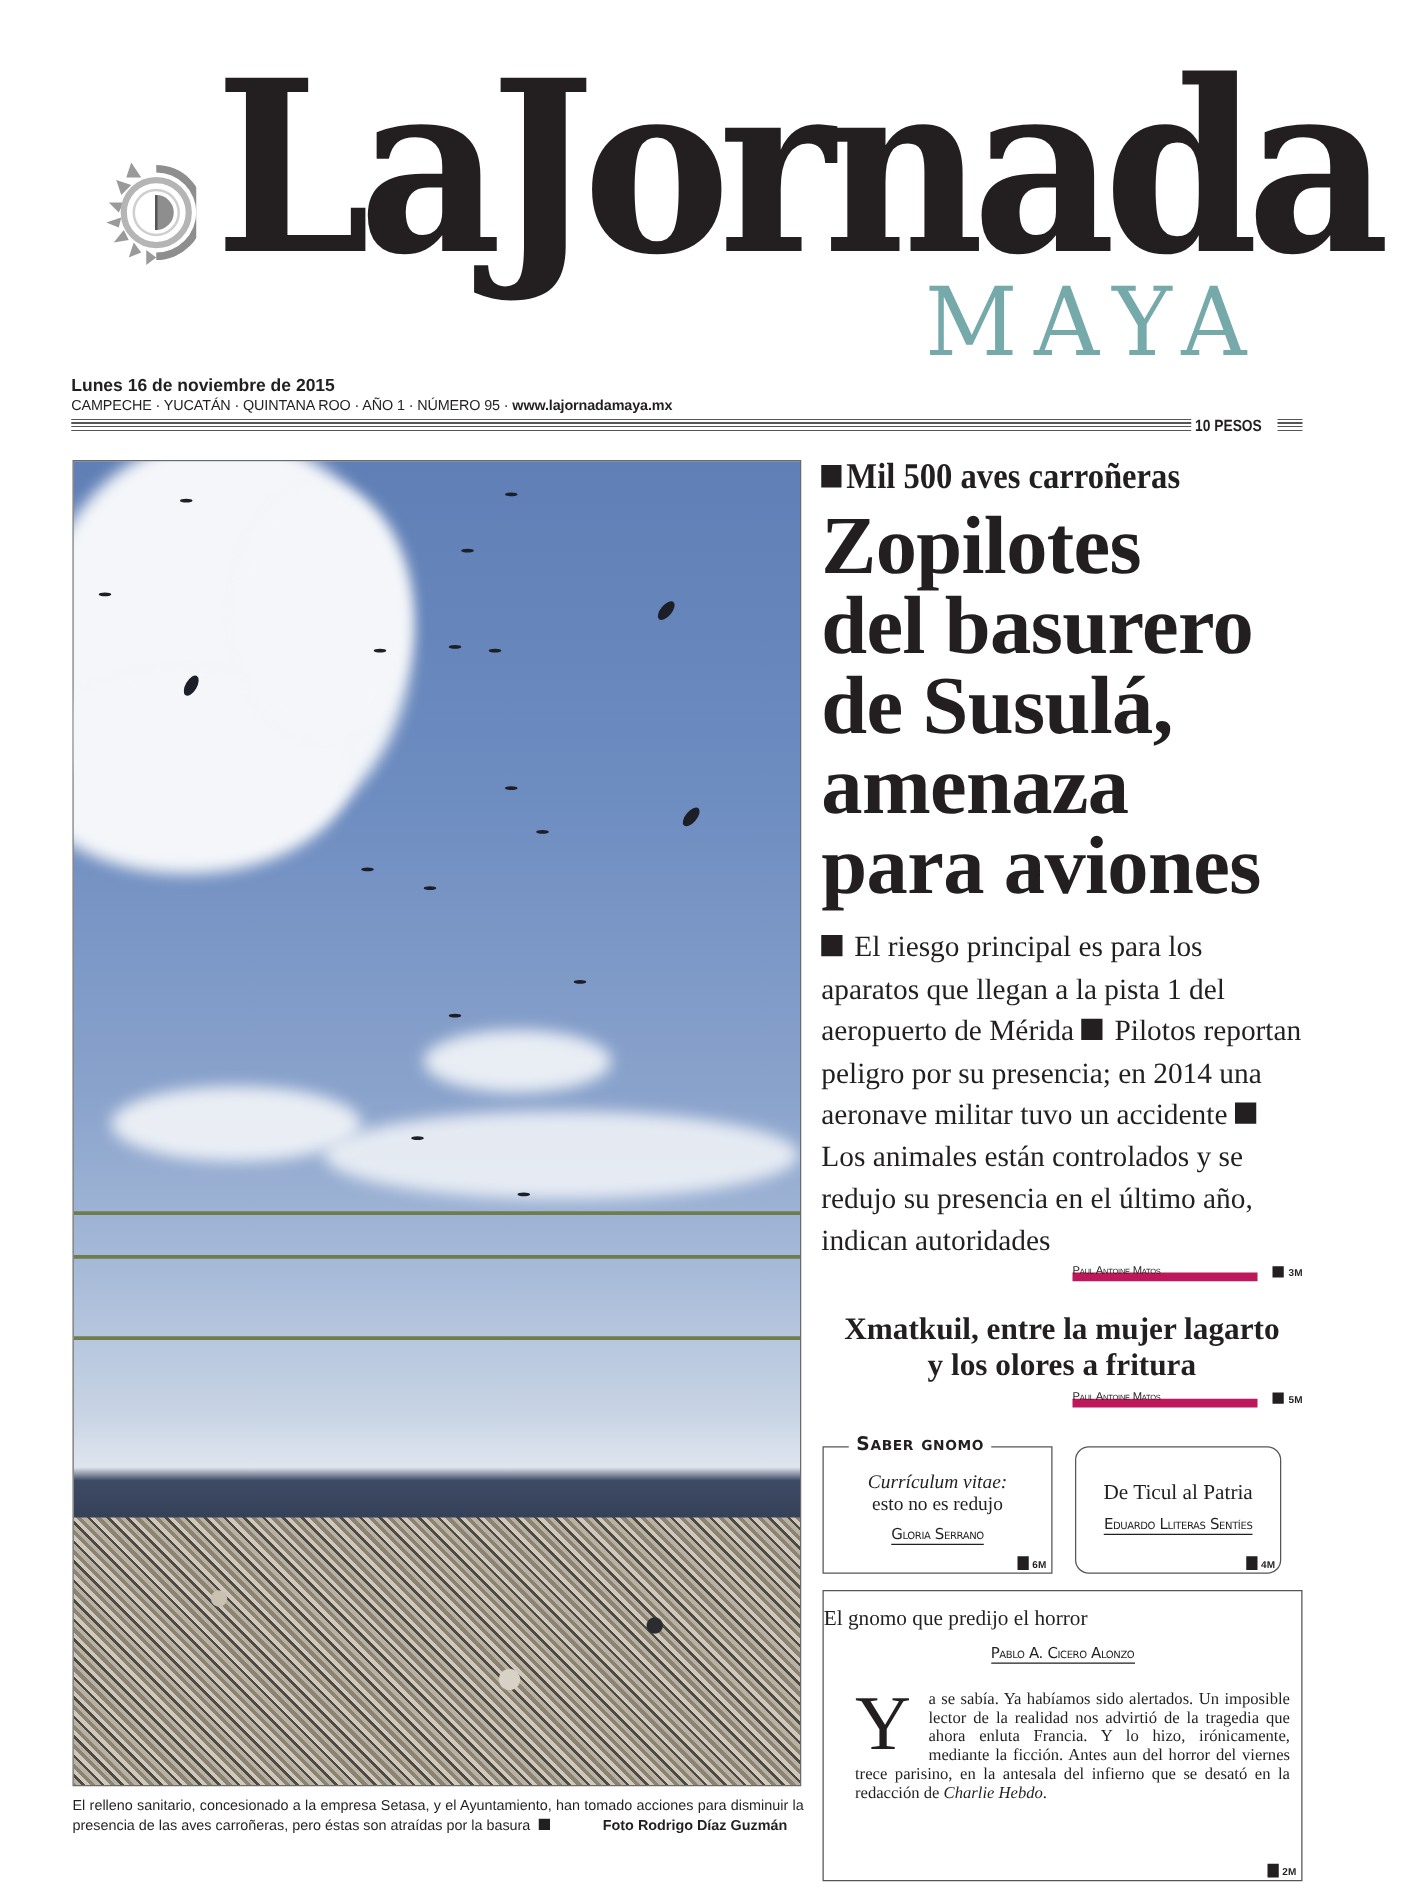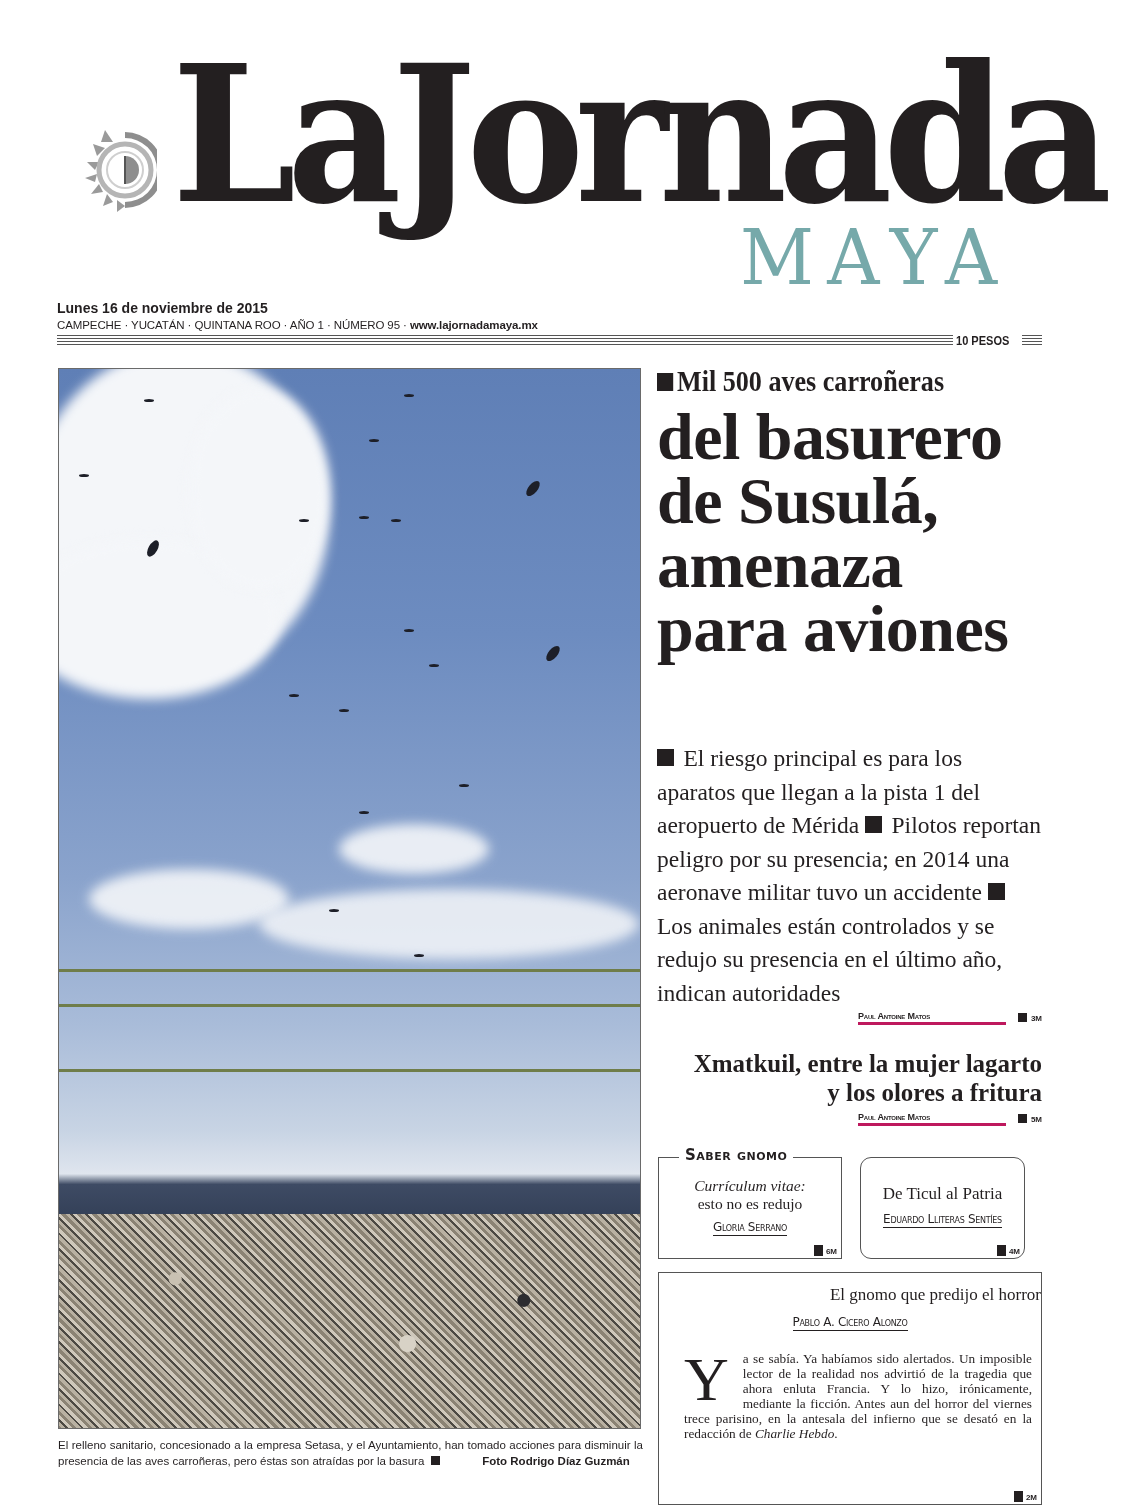--- a/index.html
+++ b/index.html
@@ -91,29 +91,29 @@
     color: #231f20;
   }
   .deck .sq { width: 17px; height: 17px; }
 
   .byline-row {
     position: absolute; left: 858px; width: 184px; height: 14px;
     font-family: "Liberation Sans Narrow", "Liberation Sans", sans-serif;
   }
   .byline-name {
     position: absolute; left: 0; top: 0; width: 148px; height: 14px;
-    border-bottom: 3px solid #be185d;
-    font-size: 9px; font-variant: small-caps; font-weight: bold; letter-spacing: -0.2px; color: #231f20;
+    border-bottom: 7px solid #be185d;
+    font-size: 9px; font-variant: small-caps; font-weight: normal; letter-spacing: -0.2px; color: #231f20;
     white-space: nowrap; transform-origin: left top;
   }
   .page-ref { position: absolute; right: 0; top: 2px; font-family: "Liberation Sans", sans-serif; font-size: 8px; font-weight: bold; white-space: nowrap; }
   .page-ref .sq2 { display: inline-block; width: 9px; height: 9px; background: #231f20; margin-right: 4px; vertical-align: -1px; }
 
   .sec-head {
-    top: 1049px; text-align: right; font-family: "Liberation Serif", serif; font-weight: bold;
+    top: 1049px; text-align: center; font-family: "Liberation Serif", serif; font-weight: bold;
     font-size: 25px; line-height: 29px; color: #231f20;
   }
 
   
   .box { position: absolute; border: 1px solid #555; background: #fff; }
   .box-saber { left: 658px; top: 1157px; width: 184px; height: 102px; }
   .box-ticul { left: 860px; top: 1157px; width: 165px; height: 102px; border-radius: 11px; }
   .box-gnomo { left: 658px; top: 1272px; width: 384px; height: 233px; }
 
   .box-label {
@@ -124,21 +124,21 @@
   .box-title-it { position: absolute; left: 0; width: 100%; text-align: center; font-style: italic; font-size: 15.5px; line-height: 18px; }
   .box-title { position: absolute; left: 0; width: 100%; text-align: center; font-size: 15.5px; line-height: 18px; }
   .box-author {
     position: absolute; left: 0; width: 100%; text-align: center;
     font-family: "DejaVu Sans", sans-serif; font-size: 12px; font-variant: small-caps; letter-spacing: -0.3px;
   }
   .box-author span { border-bottom: 1px solid #231f20; padding-bottom: 1px; }
   .box-ref { position: absolute; right: 4px; bottom: 2px; font-family: "Liberation Sans", sans-serif; font-weight: bold; font-size: 8px; }
   .box-ref .sq2 { display: inline-block; width: 9px; height: 11px; background: #231f20; margin-right: 3px; vertical-align: -2px; }
 
-  .gnomo-title { position: absolute; left: 0; top: 12px; width: 100%; text-align: right; font-size: 17px; }
+  .gnomo-title { position: absolute; left: 0; top: 12px; width: 100%; text-align: left; font-size: 17px; }
   .gnomo-author { top: 42px; }
   .gnomo-body {
     position: absolute; left: 25px; top: 78px; width: 348px;
     font-size: 13.3px; line-height: 15px; text-align: justify; color: #231f20;
   }
   .dropcap {
     float: left; font-size: 62px; line-height: 48px; height: 52px;
     margin: 4px 14px 0 0; font-family: "Liberation Serif", serif; color: #231f20;
   }
 </style>
@@ -210,20 +210,21 @@
 <div class="caption">
   <span>El relleno sanitario, concesionado a la empresa Setasa, y el Ayuntamiento, han tomado acciones para disminuir la presencia de las aves carroñeras, pero éstas son atraídas por la basura</span>
   <span class="sq" style="width:9px;height:9px;margin-left:3px;"></span><span class="credit">Foto Rodrigo Díaz Guzmán</span>
 </div>
 
 <div class="col kicker">
   <span class="sq"></span><span>Mil 500 aves carroñeras</span>
 </div>
 
 <div class="col headline">
+  <span>Zopilotes</span>
   <span>del basurero</span>
   <span>de Susulá,</span>
   <span>amenaza</span>
   <span>para aviones</span>
 </div>
 
 <div class="col deck">
   <span class="sq"></span>
   <span>El riesgo principal es para los aparatos que llegan a la pista 1 del aeropuerto de Mérida</span>
   <span class="sq"></span>

